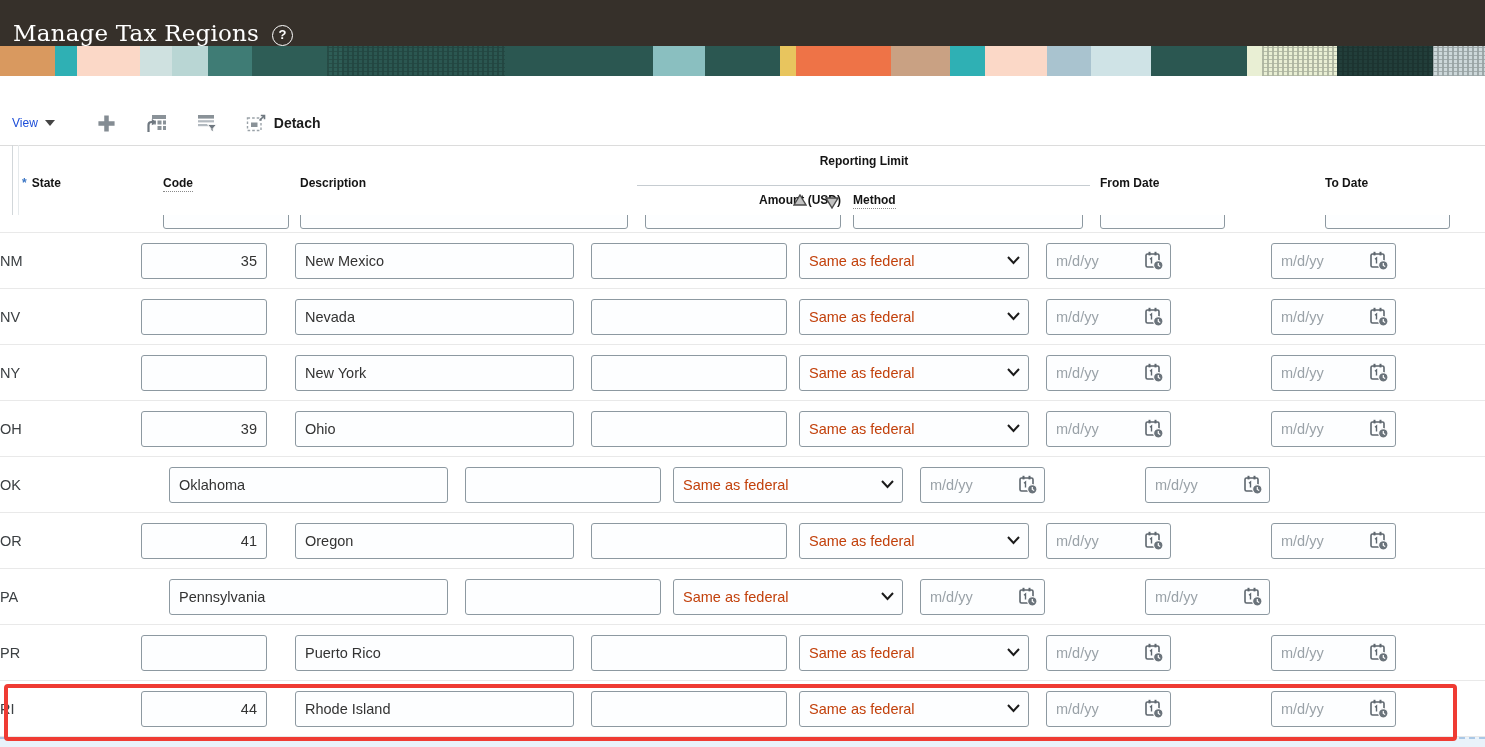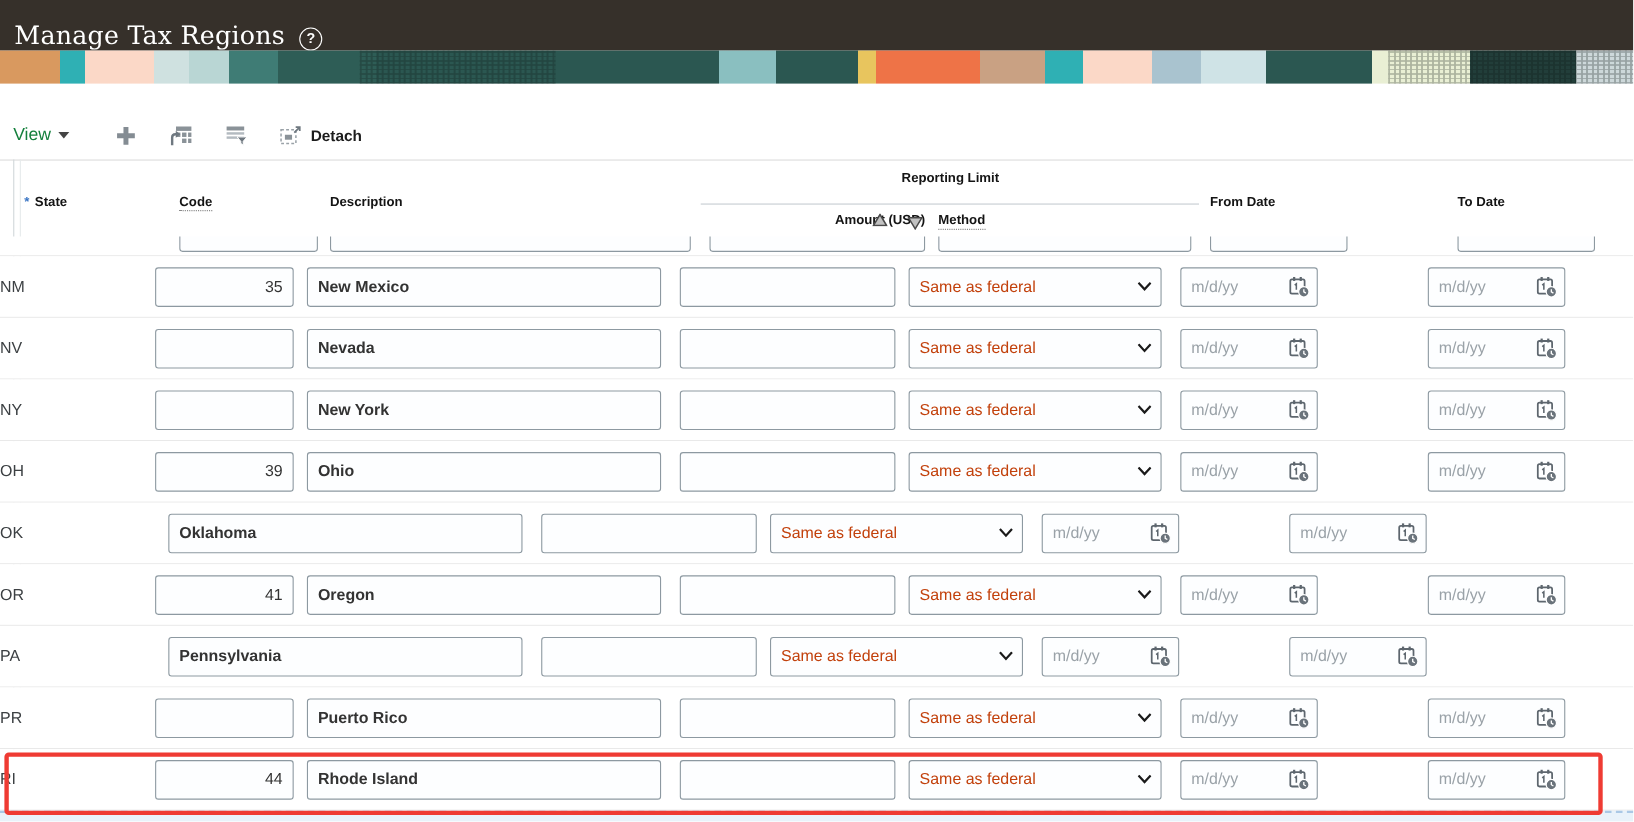--- a/index.html
+++ b/index.html
@@ -44,21 +44,21 @@
   }
   .speckle.s1 { left:22%; width:12%; }
   .speckle.s2 { left:85%; width:15%; }
 
   
   .toolbar {
     position:absolute; top:108px; left:12px; height:30px;
     display:flex; align-items:center;
   }
   .view-btn { display:flex; align-items:center; cursor:pointer; }
-  .view-label { font-size:16px; color:#15803d; }
+  .view-label { font-size:12px; color:#1d4ed8; }
   .view-caret { margin-left:7px; width:0; height:0; border-left:5px solid transparent;
     border-right:5px solid transparent; border-top:6px solid #444; }
   .tb-icon { margin-left:30px; display:flex; align-items:center; cursor:pointer; }
   .tb-icon.first { margin-left:42px; }
   .detach-btn { display:flex; align-items:center; margin-left:28px; cursor:pointer; }
   .detach-label { font-size:14px; font-weight:bold; color:#1c1c1c; margin-left:7px; }
 
   
   .thead {
     position:absolute; top:145px; left:0; width:100%; height:70px;
@@ -101,21 +101,21 @@
     border-bottom:1px solid #e9e9e9; background:#fff;
   }
   .state { width:141px; font-size:14.5px; color:#3c4043; }
   .inp {
     height:36px; border:1px solid #8d99a1; border-radius:3px;
     background:#fdfeff; font-family:"Liberation Sans",sans-serif;
     font-size:14.5px; color:#333; padding:0 9px; outline:none;
   }
   .inp::placeholder { color:#9aa2a8; opacity:1; }
   .code { width:126px; text-align:right; }
-  .desc { width:322px; margin-left:12px;font-weight:bold; }
+  .desc { width:279px; margin-left:28px; }
   .amount { width:196px; margin-left:17px; }
   .selwrap { position:relative; width:230px; margin-left:12px; }
   .sel {
     appearance:none; -webkit-appearance:none; -moz-appearance:none;
     width:100%; height:36px; border:1px solid #8d99a1; border-radius:3px;
     background:#fdfeff; font-family:"Liberation Sans",sans-serif;
     font-size:14.5px; color:#c2410c; padding:0 28px 0 9px; outline:none;
   }
   .chev { position:absolute; right:9px; top:13px; pointer-events:none; }
   .datewrap { position:relative; width:125px; }

